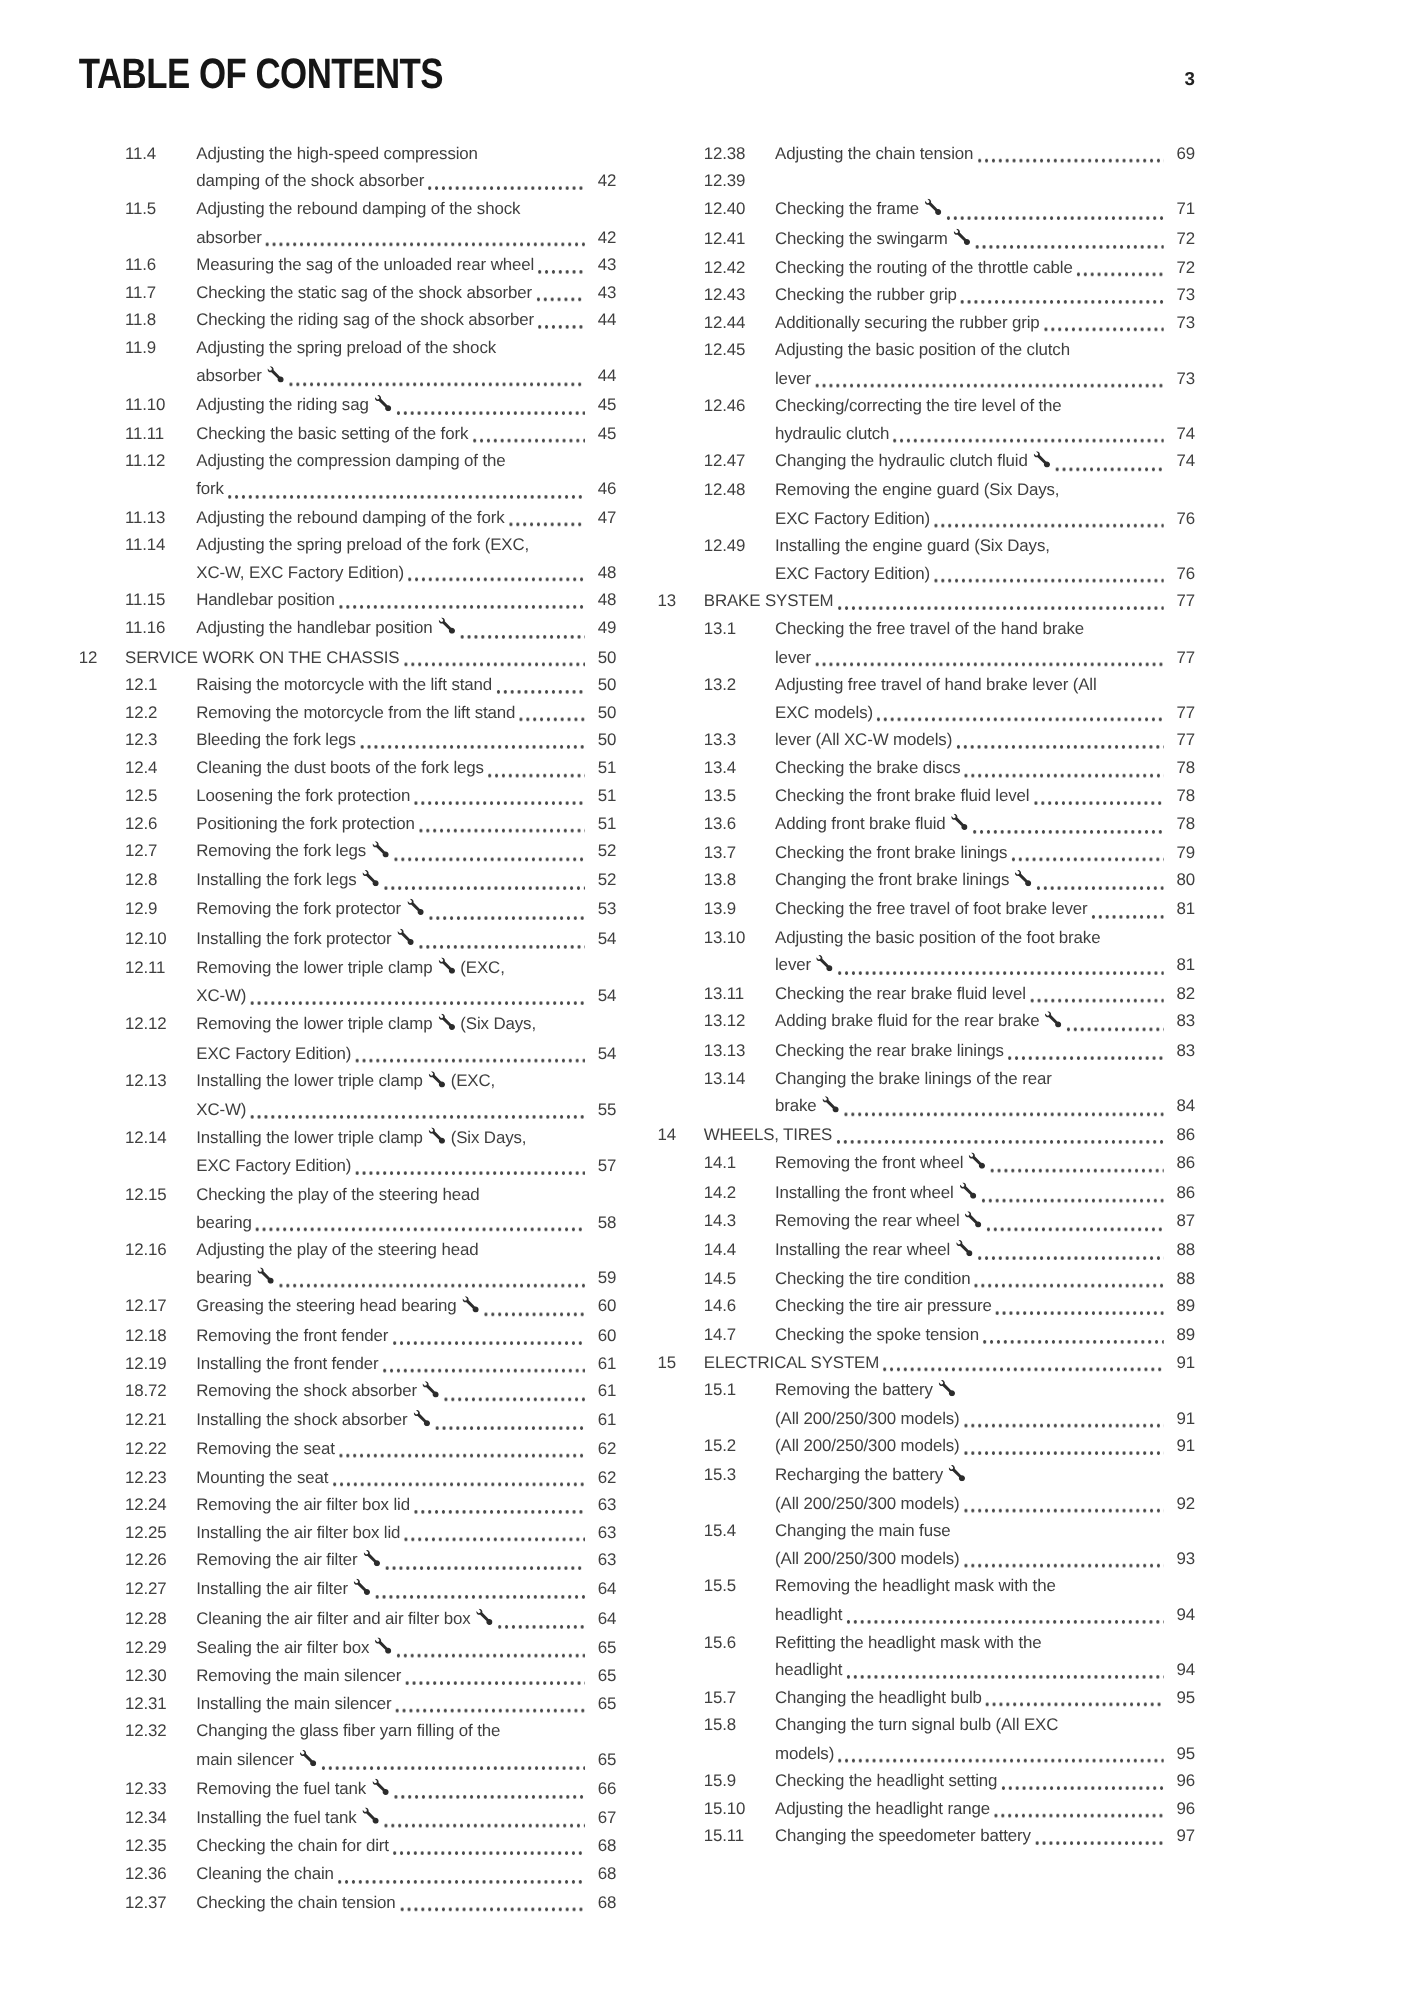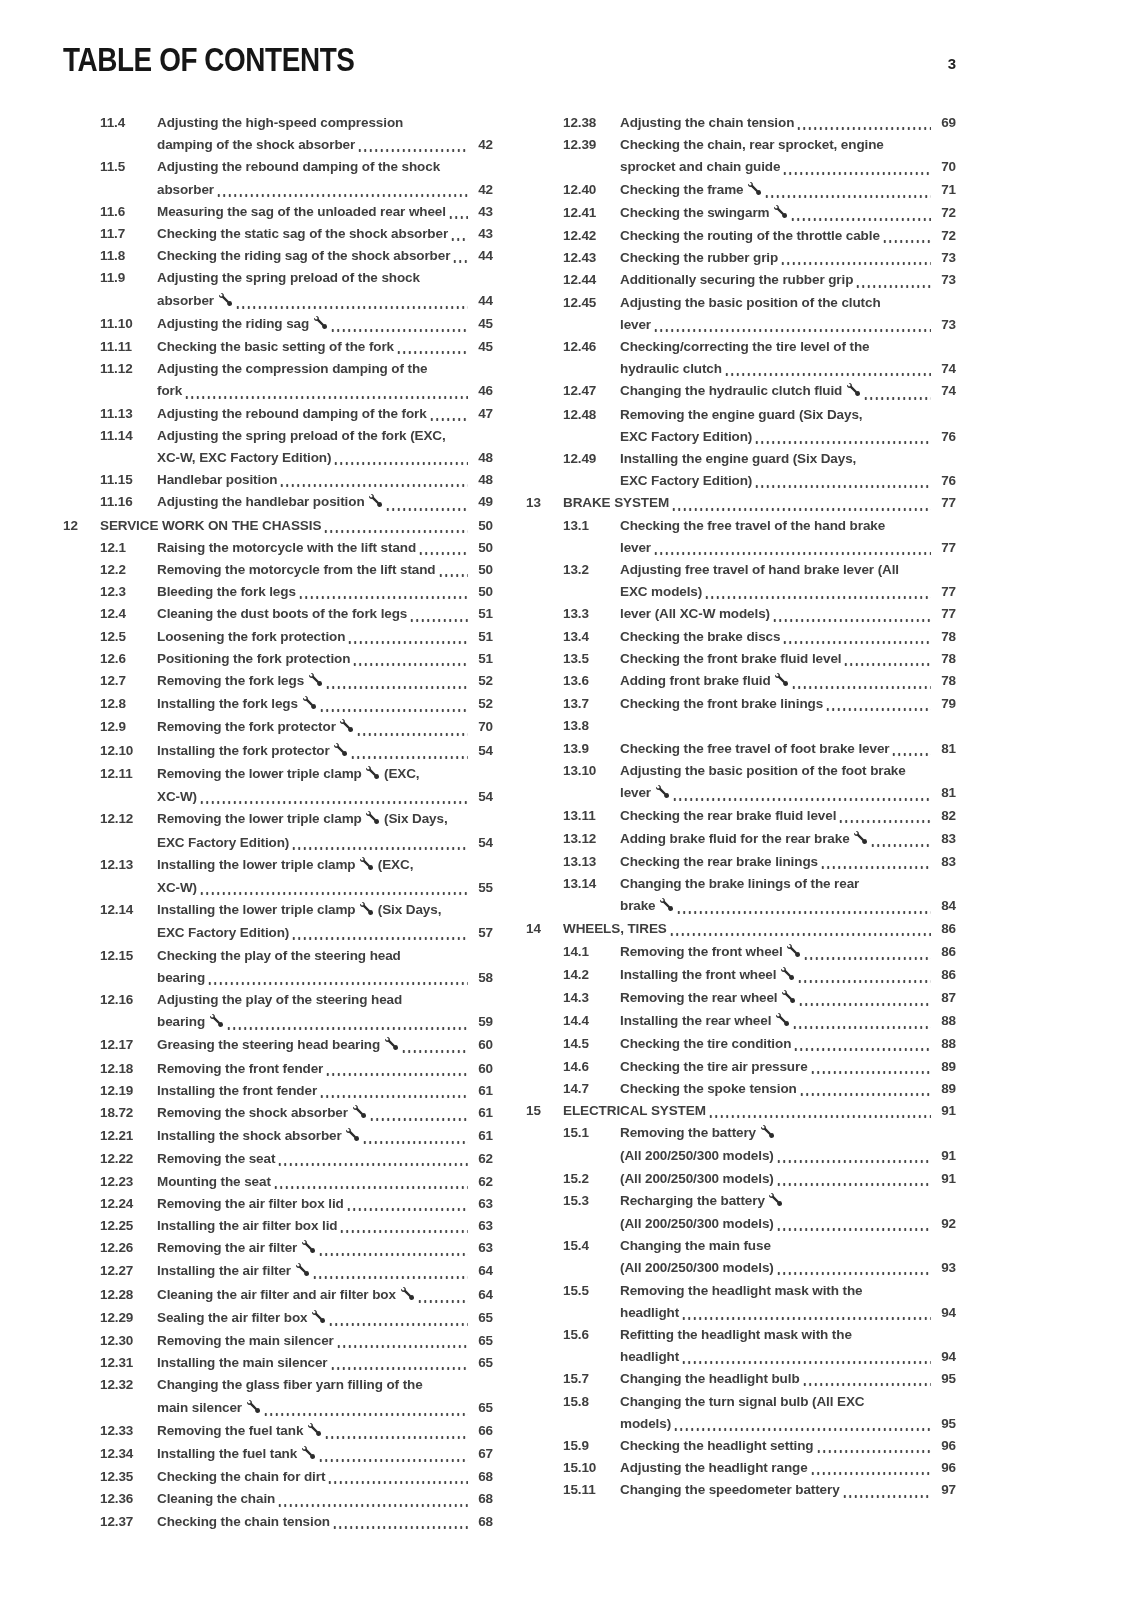--- a/index.html
+++ b/index.html
@@ -13,21 +13,21 @@
     color:#3f3f3f;
   }
   .hdr { display:flex; align-items:center; justify-content:space-between; height:42px; margin-bottom:32px; }
   .hdr-title {
     display:inline-block;
     font-size:34px; font-weight:800; color:#161616;
     letter-spacing:-0.5px; white-space:nowrap;
     transform:scaleX(0.82); transform-origin:left center;
   }
   .hdr-page { font-size:15px; font-weight:700; color:#222; padding-top:8px; }
-  .cols { display:flex; gap:33px;font-weight:bold; }
+  .cols { display:flex; gap:33px; }
   .col { flex:1 1 0; min-width:0; }
   .entry { display:flex; align-items:flex-start; font-size:13.5px; line-height:22.2px; letter-spacing:-0.1px; }
   .num { flex:0 0 94px; box-sizing:border-box; padding-left:37px; white-space:nowrap; }
   .entry.ch .num { flex-basis:37px; padding-left:0; }
   .body { flex:1 1 auto; min-width:0; }
   .line { white-space:nowrap; }
   .line.last { display:flex; align-items:stretch; }
   .txt { white-space:nowrap; }
   .dots {
     flex:1 1 auto; min-width:10px; margin:0 3px 0 2px;
@@ -286,21 +286,21 @@
           </div>
         </div>
         <div class="entry">
           <span class="num">12.9</span>
           <div class="body">
             <div class="line last">
               <span class="txt">Removing the fork protector <span class="wr"><svg width="13" height="13" viewBox="0 0 16 16" fill="currentColor" aria-hidden="true">
                     <path d="M.102 2.223A3.004 3.004 0 0 0 3.78 5.897l6.341 6.252A3.003 3.003 0 0 0 13 16a3 3 0 1 0-.851-5.878L5.897 3.781A3.004 3.004 0 0 0 2.223.1l2.141 2.142L4 4l-1.757.364z"></path>
                   </svg></span></span>
               <span class="dots"></span>
-              <span class="pg">70</span>
+              <span class="pg">53</span>
             </div>
           </div>
         </div>
         <div class="entry">
           <span class="num">12.10</span>
           <div class="body">
             <div class="line last">
               <span class="txt">Installing the fork protector <span class="wr"><svg width="13" height="13" viewBox="0 0 16 16" fill="currentColor" aria-hidden="true">
                     <path d="M.102 2.223A3.004 3.004 0 0 0 3.78 5.897l6.341 6.252A3.003 3.003 0 0 0 13 16a3 3 0 1 0-.851-5.878L5.897 3.781A3.004 3.004 0 0 0 2.223.1l2.141 2.142L4 4l-1.757.364z"></path>
                   </svg></span></span>
@@ -623,28 +623,20 @@
           <div class="body">
             <div class="line last">
               <span class="txt">Adjusting the chain tension</span>
               <span class="dots"></span>
               <span class="pg">69</span>
             </div>
           </div>
         </div>
         <div class="entry">
           <span class="num">12.39</span>
-          <div class="body">
-            <div class="line">Checking the chain, rear sprocket, engine</div>
-            <div class="line last">
-              <span class="txt">sprocket and chain guide</span>
-              <span class="dots"></span>
-              <span class="pg">70</span>
-            </div>
-          </div>
         </div>
         <div class="entry">
           <span class="num">12.40</span>
           <div class="body">
             <div class="line last">
               <span class="txt">Checking the frame <span class="wr"><svg width="13" height="13" viewBox="0 0 16 16" fill="currentColor" aria-hidden="true">
                     <path d="M.102 2.223A3.004 3.004 0 0 0 3.78 5.897l6.341 6.252A3.003 3.003 0 0 0 13 16a3 3 0 1 0-.851-5.878L5.897 3.781A3.004 3.004 0 0 0 2.223.1l2.141 2.142L4 4l-1.757.364z"></path>
                   </svg></span></span>
               <span class="dots"></span>
               <span class="pg">71</span>
@@ -828,20 +820,29 @@
           <div class="body">
             <div class="line last">
               <span class="txt">Checking the front brake linings</span>
               <span class="dots"></span>
               <span class="pg">79</span>
             </div>
           </div>
         </div>
         <div class="entry">
           <span class="num">13.8</span>
+          <div class="body">
+            <div class="line last">
+              <span class="txt">Changing the front brake linings <span class="wr"><svg width="13" height="13" viewBox="0 0 16 16" fill="currentColor" aria-hidden="true">
+                    <path d="M.102 2.223A3.004 3.004 0 0 0 3.78 5.897l6.341 6.252A3.003 3.003 0 0 0 13 16a3 3 0 1 0-.851-5.878L5.897 3.781A3.004 3.004 0 0 0 2.223.1l2.141 2.142L4 4l-1.757.364z"></path>
+                  </svg></span></span>
+              <span class="dots"></span>
+              <span class="pg">80</span>
+            </div>
+          </div>
         </div>
         <div class="entry">
           <span class="num">13.9</span>
           <div class="body">
             <div class="line last">
               <span class="txt">Checking the free travel of foot brake lever</span>
               <span class="dots"></span>
               <span class="pg">81</span>
             </div>
           </div>

